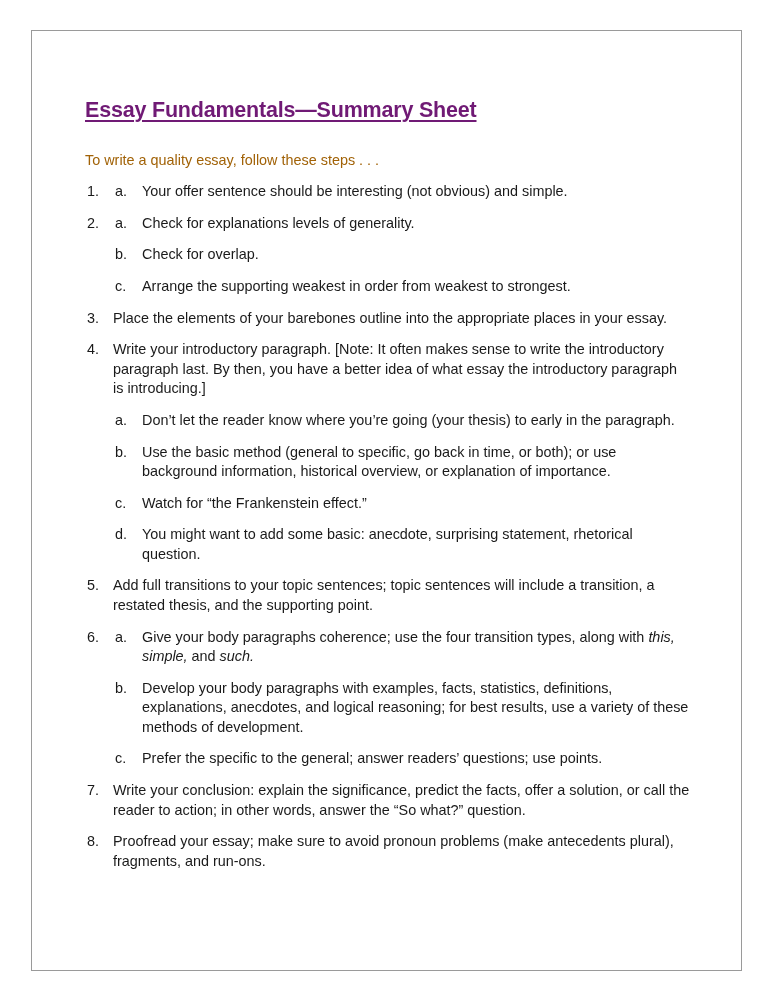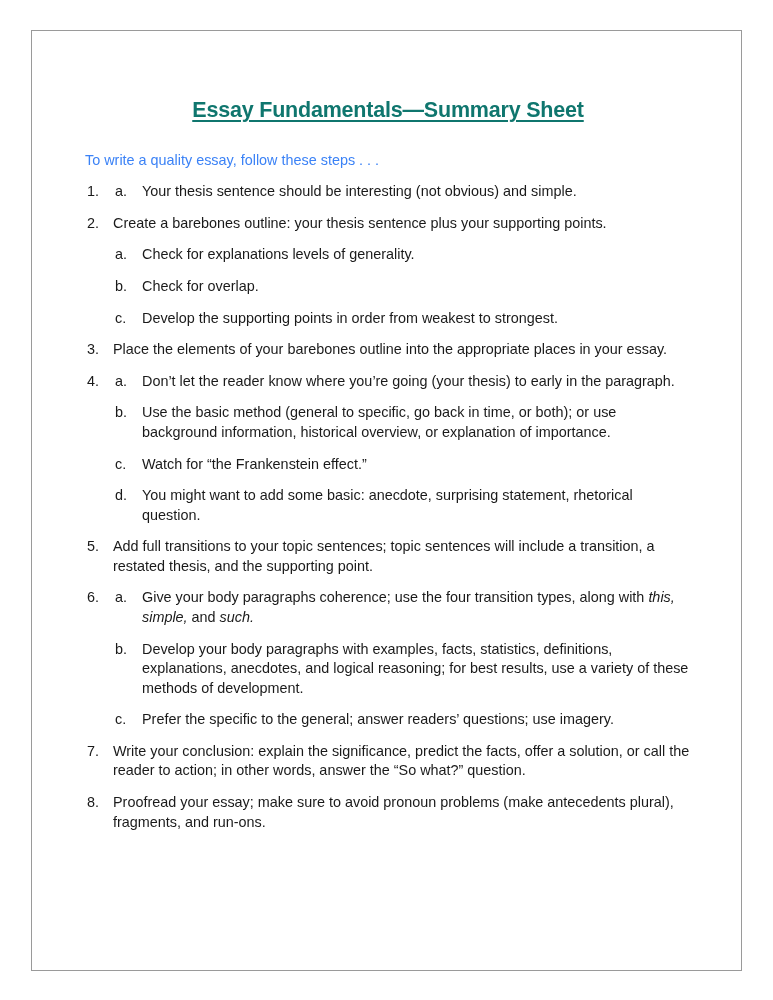--- a/index.html
+++ b/index.html
@@ -27,43 +27,43 @@
   }
 
   #doc-body {
     position: absolute;
     left: 53px;
     top: 0;
     width: 606px;
   }
 
   .doc-title {
-    text-align: center;
+    text-align: left;
     font-size: 21.5px;
     font-weight: bold;
     letter-spacing: -0.2px;
     margin: 0;
     padding-top: 66px;
     padding-bottom: 0;
-    color: #0f766e;
+    color: #701a75;
     line-height: 1.25;
   }
   .doc-title span.underlined {
     text-decoration: underline;
     text-underline-offset: 3px;
     text-decoration-thickness: 2.2px;
   }
 
   .intro {
     font-size: 14.4px;
     line-height: 1.35;
     margin: 0;
     padding-top: 27px;
     padding-bottom: 0;
-    color: #3b82f6;
+    color: #a16207;
   }
 
   ol.level1 {
     list-style: none;
     margin: 0;
     padding: 0;
   }
   ol.level1 > li {
     position: relative;
     padding-left: 28px;
@@ -142,48 +142,48 @@
     <h1 class="doc-title"><span class="underlined">Essay Fundamentals—Summary Sheet</span></h1>
 
     <p class="intro">To write a quality essay, follow these steps . . .</p>
 
     <ol class="level1" id="steps-list">
         <li>
           <span class="marker">1.</span>
           <ol class="level2">
             <li>
               <span class="marker">a.</span>
-              <span class="item-text">Your thesis sentence should be interesting (not obvious) and simple.</span>
+              <span class="item-text">Your offer sentence should be interesting (not obvious) and simple.</span>
             </li>
           </ol>
         </li>
         <li>
           <span class="marker">2.</span>
-          <span class="item-text">Create a barebones outline: your thesis sentence plus your supporting points.</span>
           <ol class="level2">
             <li>
               <span class="marker">a.</span>
               <span class="item-text">Check for explanations levels of generality.</span>
             </li>
             <li>
               <span class="marker">b.</span>
               <span class="item-text">Check for overlap.</span>
             </li>
             <li>
               <span class="marker">c.</span>
-              <span class="item-text">Develop the supporting points in order from weakest to strongest.</span>
+              <span class="item-text">Arrange the supporting weakest in order from weakest to strongest.</span>
             </li>
           </ol>
         </li>
         <li>
           <span class="marker">3.</span>
           <span class="item-text">Place the elements of your barebones outline into the appropriate places in your essay.</span>
         </li>
         <li>
           <span class="marker">4.</span>
+          <span class="item-text">Write your introductory paragraph. [Note: It often makes sense to write the introductory paragraph last. By then, you have a better idea of what essay the introductory paragraph is introducing.]</span>
           <ol class="level2">
             <li>
               <span class="marker">a.</span>
               <span class="item-text">Don’t let the reader know where you’re going (your thesis) to early in the paragraph.</span>
             </li>
             <li>
               <span class="marker">b.</span>
               <span class="item-text">Use the basic method (general to specific, go back in time, or both); or use background information, historical overview, or explanation of importance.</span>
             </li>
             <li>
@@ -206,21 +206,21 @@
             <li>
               <span class="marker">a.</span>
               <span class="item-text"><span>Give your body paragraphs coherence; use the four transition types, along with </span><em>this,</em><span> </span><em>simple,</em><span> and </span><em>such.</em></span>
             </li>
             <li>
               <span class="marker">b.</span>
               <span class="item-text">Develop your body paragraphs with examples, facts, statistics, definitions, explanations, anecdotes, and logical reasoning; for best results, use a variety of these methods of development.</span>
             </li>
             <li>
               <span class="marker">c.</span>
-              <span class="item-text">Prefer the specific to the general; answer readers’ questions; use imagery.</span>
+              <span class="item-text">Prefer the specific to the general; answer readers’ questions; use points.</span>
             </li>
           </ol>
         </li>
         <li>
           <span class="marker">7.</span>
           <span class="item-text">Write your conclusion: explain the significance, predict the facts, offer a solution, or call the reader to action; in other words, answer the “So what?” question.</span>
         </li>
         <li>
           <span class="marker">8.</span>
           <span class="item-text">Proofread your essay; make sure to avoid pronoun problems (make antecedents plural), fragments, and run-ons.</span>

